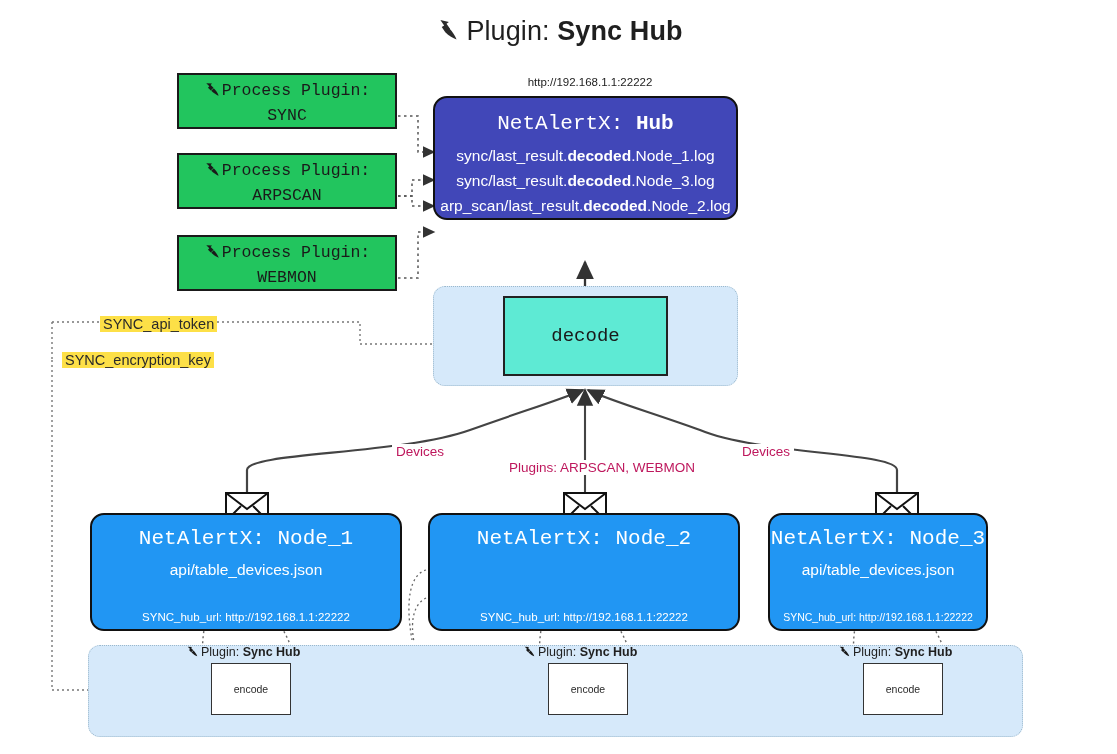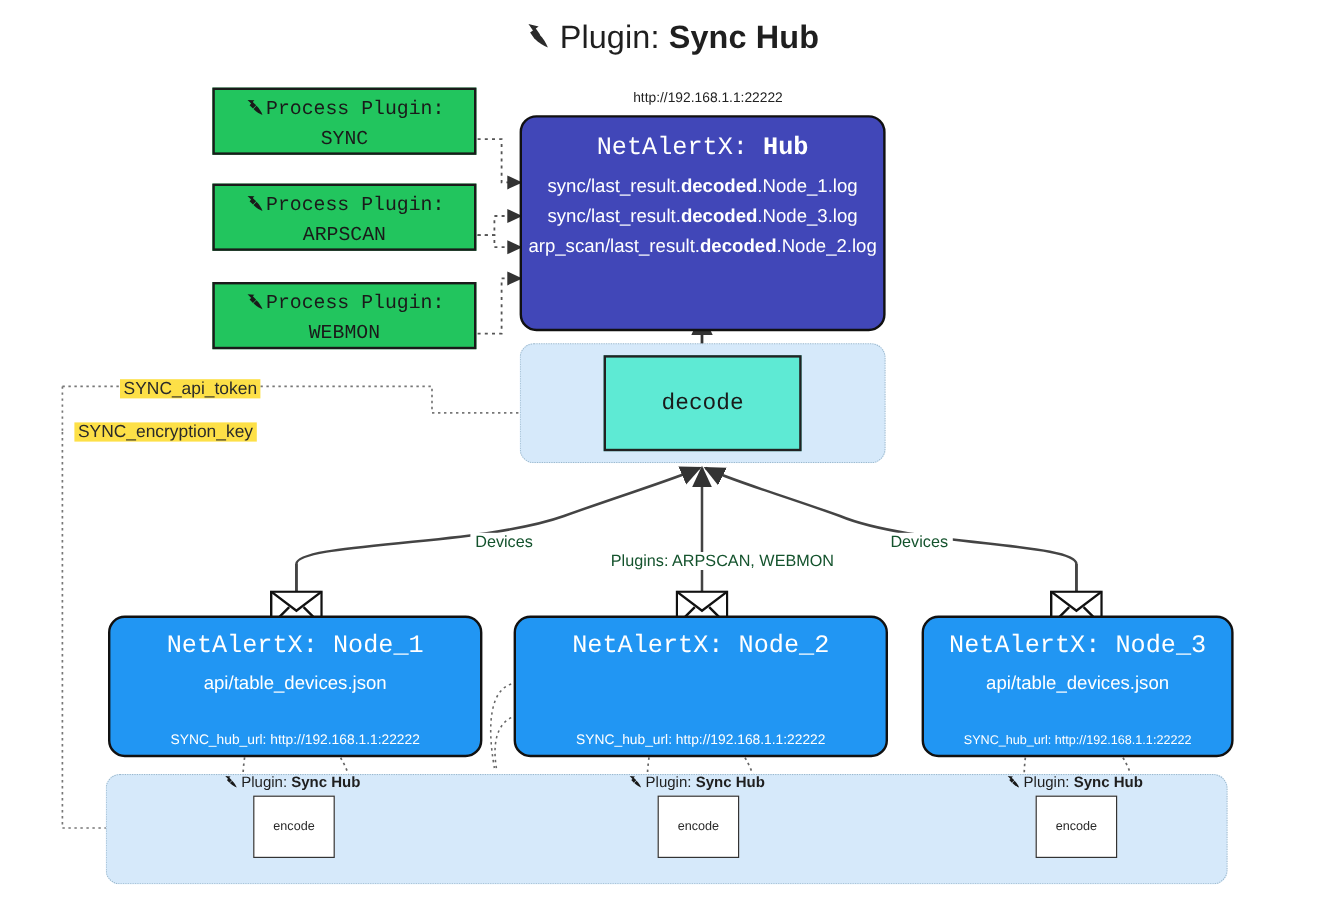--- a/index.html
+++ b/index.html
@@ -19,21 +19,21 @@
   
   .procbox{border:2px solid #1a1a1a;background:#22c55e;width:220px;height:56px;
            font-family:"Liberation Mono","DejaVu Sans Mono",monospace;font-size:16.5px;
            line-height:1.35;text-align:center;padding-top:5px;color:#1a1a1a;}
   .procbox .l1{display:block;white-space:nowrap;}
   .procbox .l1 .plug{display:inline-block;vertical-align:-3px;margin-right:1px;}
   .procbox .l2{display:block;}
 
   
   #hub-url{left:430px;top:76px;width:320px;text-align:center;font-size:11.5px;color:#222;}
-  #hub{left:433px;top:96px;width:305px;height:180px;background:#4147b8;
+  #hub{left:433px;top:96px;width:305px;height:124px;background:#4147b8;
        border:2.5px solid #111;border-radius:14px;color:#ffffff;}
   #hub .htitle{font-family:"Liberation Mono","DejaVu Sans Mono",monospace;
        font-size:21px;text-align:center;margin-top:14px;}
   #hub .htitle .b{font-weight:bold;}
   #hub .hrow{font-size:15.5px;text-align:center;line-height:1.62;white-space:nowrap;}
   #hub .hrow .b{font-weight:bold;}
   #hub .hrows{margin-top:8px;}
 
   
   #decode-zone{left:433px;top:286px;width:305px;height:100px;background:#d6e9fa;
@@ -41,45 +41,45 @@
   #decode{left:503px;top:296px;width:165px;height:80px;background:#5eead4;
           border:2.2px solid #222;font-family:"Liberation Mono","DejaVu Sans Mono",monospace;
           font-size:19px;display:flex;align-items:center;justify-content:center;color:#1a1a1a;}
 
   
   .tokenlabel{font-size:14.5px;color:#2a2a2a;background:#fde047;padding:0 3px;white-space:nowrap;}
   #lbl-api{left:100px;top:316px;}
   #lbl-enc{left:62px;top:352px;}
 
   
-  .edgelabel{font-size:13.5px;color:#14532d;background:#fff;padding:0 4px;white-space:nowrap;}
+  .edgelabel{font-size:13.5px;color:#be185d;background:#fff;padding:0 4px;white-space:nowrap;}
   #lbl-dev-l{left:392px;top:444px;}
   #lbl-dev-r{left:738px;top:444px;}
   #lbl-plugins{left:505px;top:460px;}
 
   
   .node{height:118px;background:#2196f3;border:2.5px solid #111;border-radius:14px;color:#fff;}
   .node .ntitle{font-family:"Liberation Mono","DejaVu Sans Mono",monospace;font-size:21px;
        text-align:center;margin-top:12px;}
   .node .ntitle .b{font-weight:normal;}
   .node .nline{font-size:15.5px;text-align:center;line-height:1.45;white-space:nowrap;}
   .node .nlines{margin-top:9px;}
   .node .nurl{position:absolute;left:0;bottom:6px;width:100%;text-align:center;
        font-size:11.5px;white-space:nowrap;}
   #node1{left:90px;top:513px;width:312px;}
   #node2{left:428px;top:513px;width:312px;}
-  #node3{left:768px;top:513px;width:260px;}
+  #node3{left:768px;top:513px;width:220px;}
   #node2 .nlines{margin-top:4px;}
   #node2 .nline{font-size:15px;}
   #node3 .nurl{font-size:10.5px;}
 
   
   #encode-zone{left:88px;top:645px;width:935px;height:92px;background:#d6e9fa;
                border:1.6px dotted #9bb8cc;border-radius:12px;}
-  .encbox{width:68px;height:52px;background:#fff;border:1.8px solid #333;
+  .encbox{width:80px;height:52px;background:#fff;border:1.8px solid #333;
           font-size:10.5px;display:flex;align-items:center;justify-content:center;
           color:#2a2a2a;font-family:"Liberation Sans",sans-serif;}
   #enc1{left:211px;top:663px;}
   #enc2{left:548px;top:663px;}
   #enc3{left:863px;top:663px;}
   .enclabel{font-size:12.5px;color:#1f1f1f;white-space:nowrap;}
   .enclabel .b{font-weight:bold;}
   .enclabel .plug{display:inline-block;vertical-align:-2px;margin-right:2px;}
   #enclbl1{left:186px;top:645px;}
   #enclbl2{left:523px;top:645px;}

